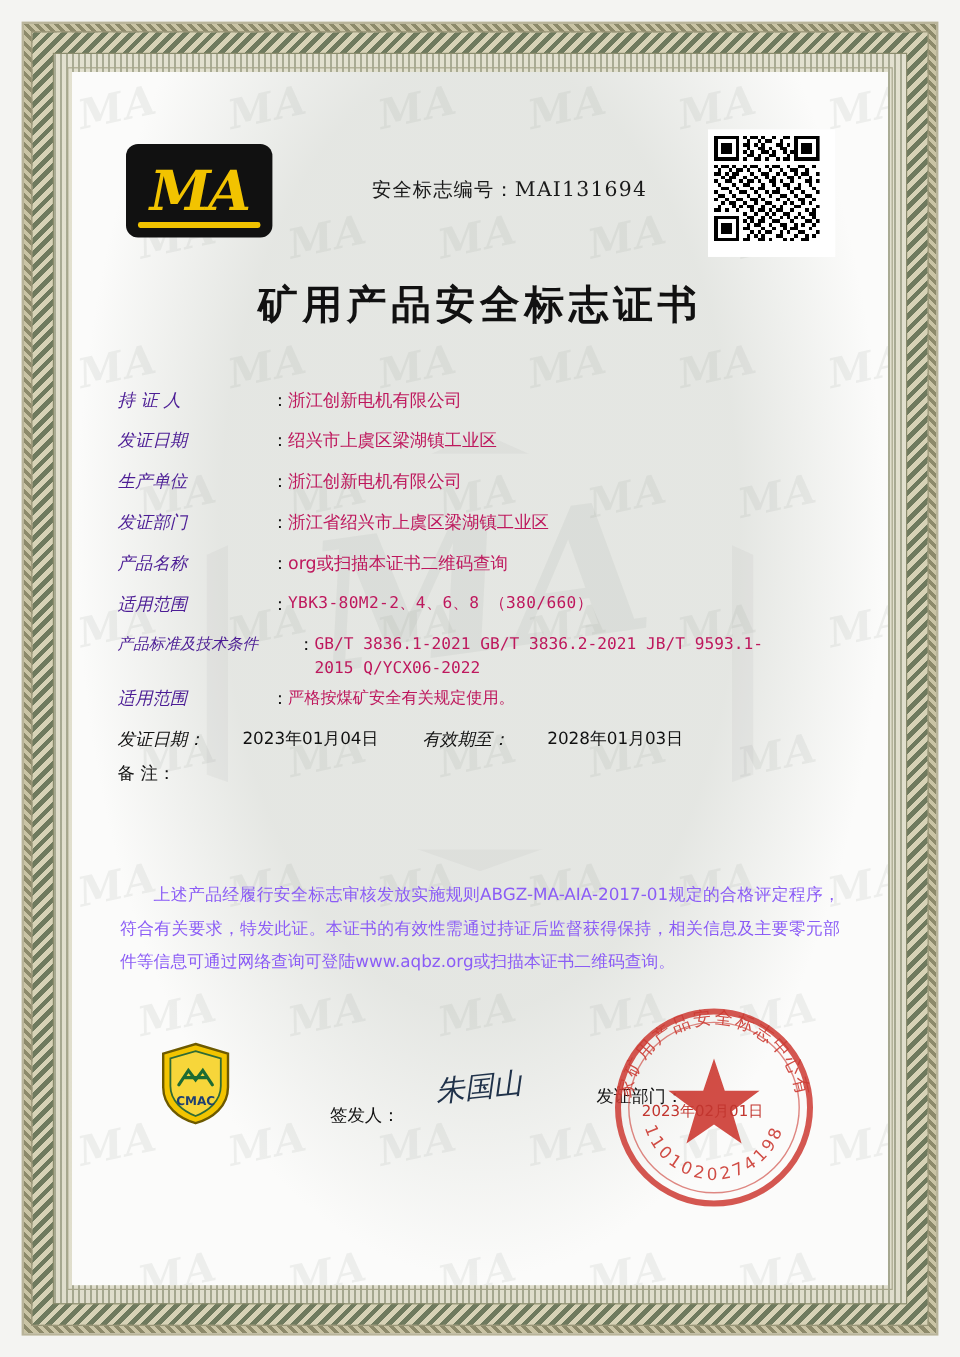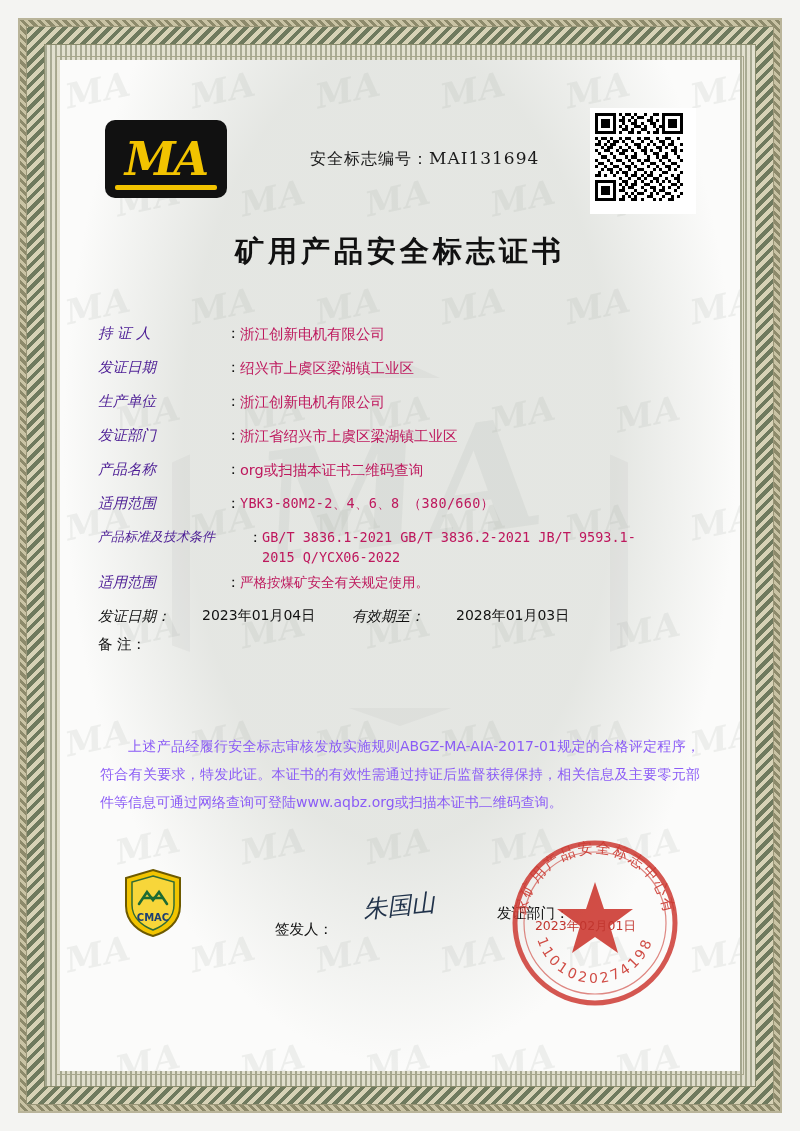--- a/index.html
+++ b/index.html
@@ -103,21 +103,21 @@
   .cert-no .val{font-family:"DejaVu Serif","Liberation Serif",serif;font-size:17px;margin-top:16px;}
   .qr{
     position:absolute;right:44px;top:48px;width:96px;height:96px;
     background:#fff;padding:4px;border:1px solid #fff;
   }
   .qr svg{display:block;}
   
   .title{
     position:absolute;left:0;right:0;top:172px;text-align:center;
     font-family:"DejaVu Sans","Liberation Sans",sans-serif;
-    font-weight:bold;font-size:29px;color:#111;letter-spacing:4px;
+    font-weight:bold;font-size:33px;color:#111;letter-spacing:4px;
   }
   
   .fields{
     position:absolute;left:38px;top:258px;width:560px;
     font-size:14.5px;color:#111;
   }
   .row{display:flex;align-items:flex-start;min-height:34px;}
   .row .lbl{
     width:128px;flex:none;
     font-size:14.5px;color:#4c1d95;
@@ -141,21 +141,21 @@
     font-family:"DejaVu Sans","Liberation Sans",sans-serif;font-size:14px;
   }
   
   .para{
     position:absolute;left:40px;right:40px;top:672px;
     font-size:14px;line-height:2.0;color:#8b5cf6;text-align:justify;
     text-indent:28px;
   }
   
   .cmac{
-    position:absolute;left:62px;top:808px;width:62px;height:70px;
+    position:absolute;left:72px;top:808px;width:62px;height:70px;
   }
   .sign-row{
     position:absolute;left:215px;top:840px;right:40px;height:40px;
     font-size:14.5px;color:#111;
   }
   .sign-label{position:absolute;left:0;top:4px;margin-top:16px;}
   .sign-name{
     position:absolute;left:88px;top:-10px;
     font-family:"DejaVu Serif","Liberation Serif",serif;
     font-size:24px;color:#20324a;

